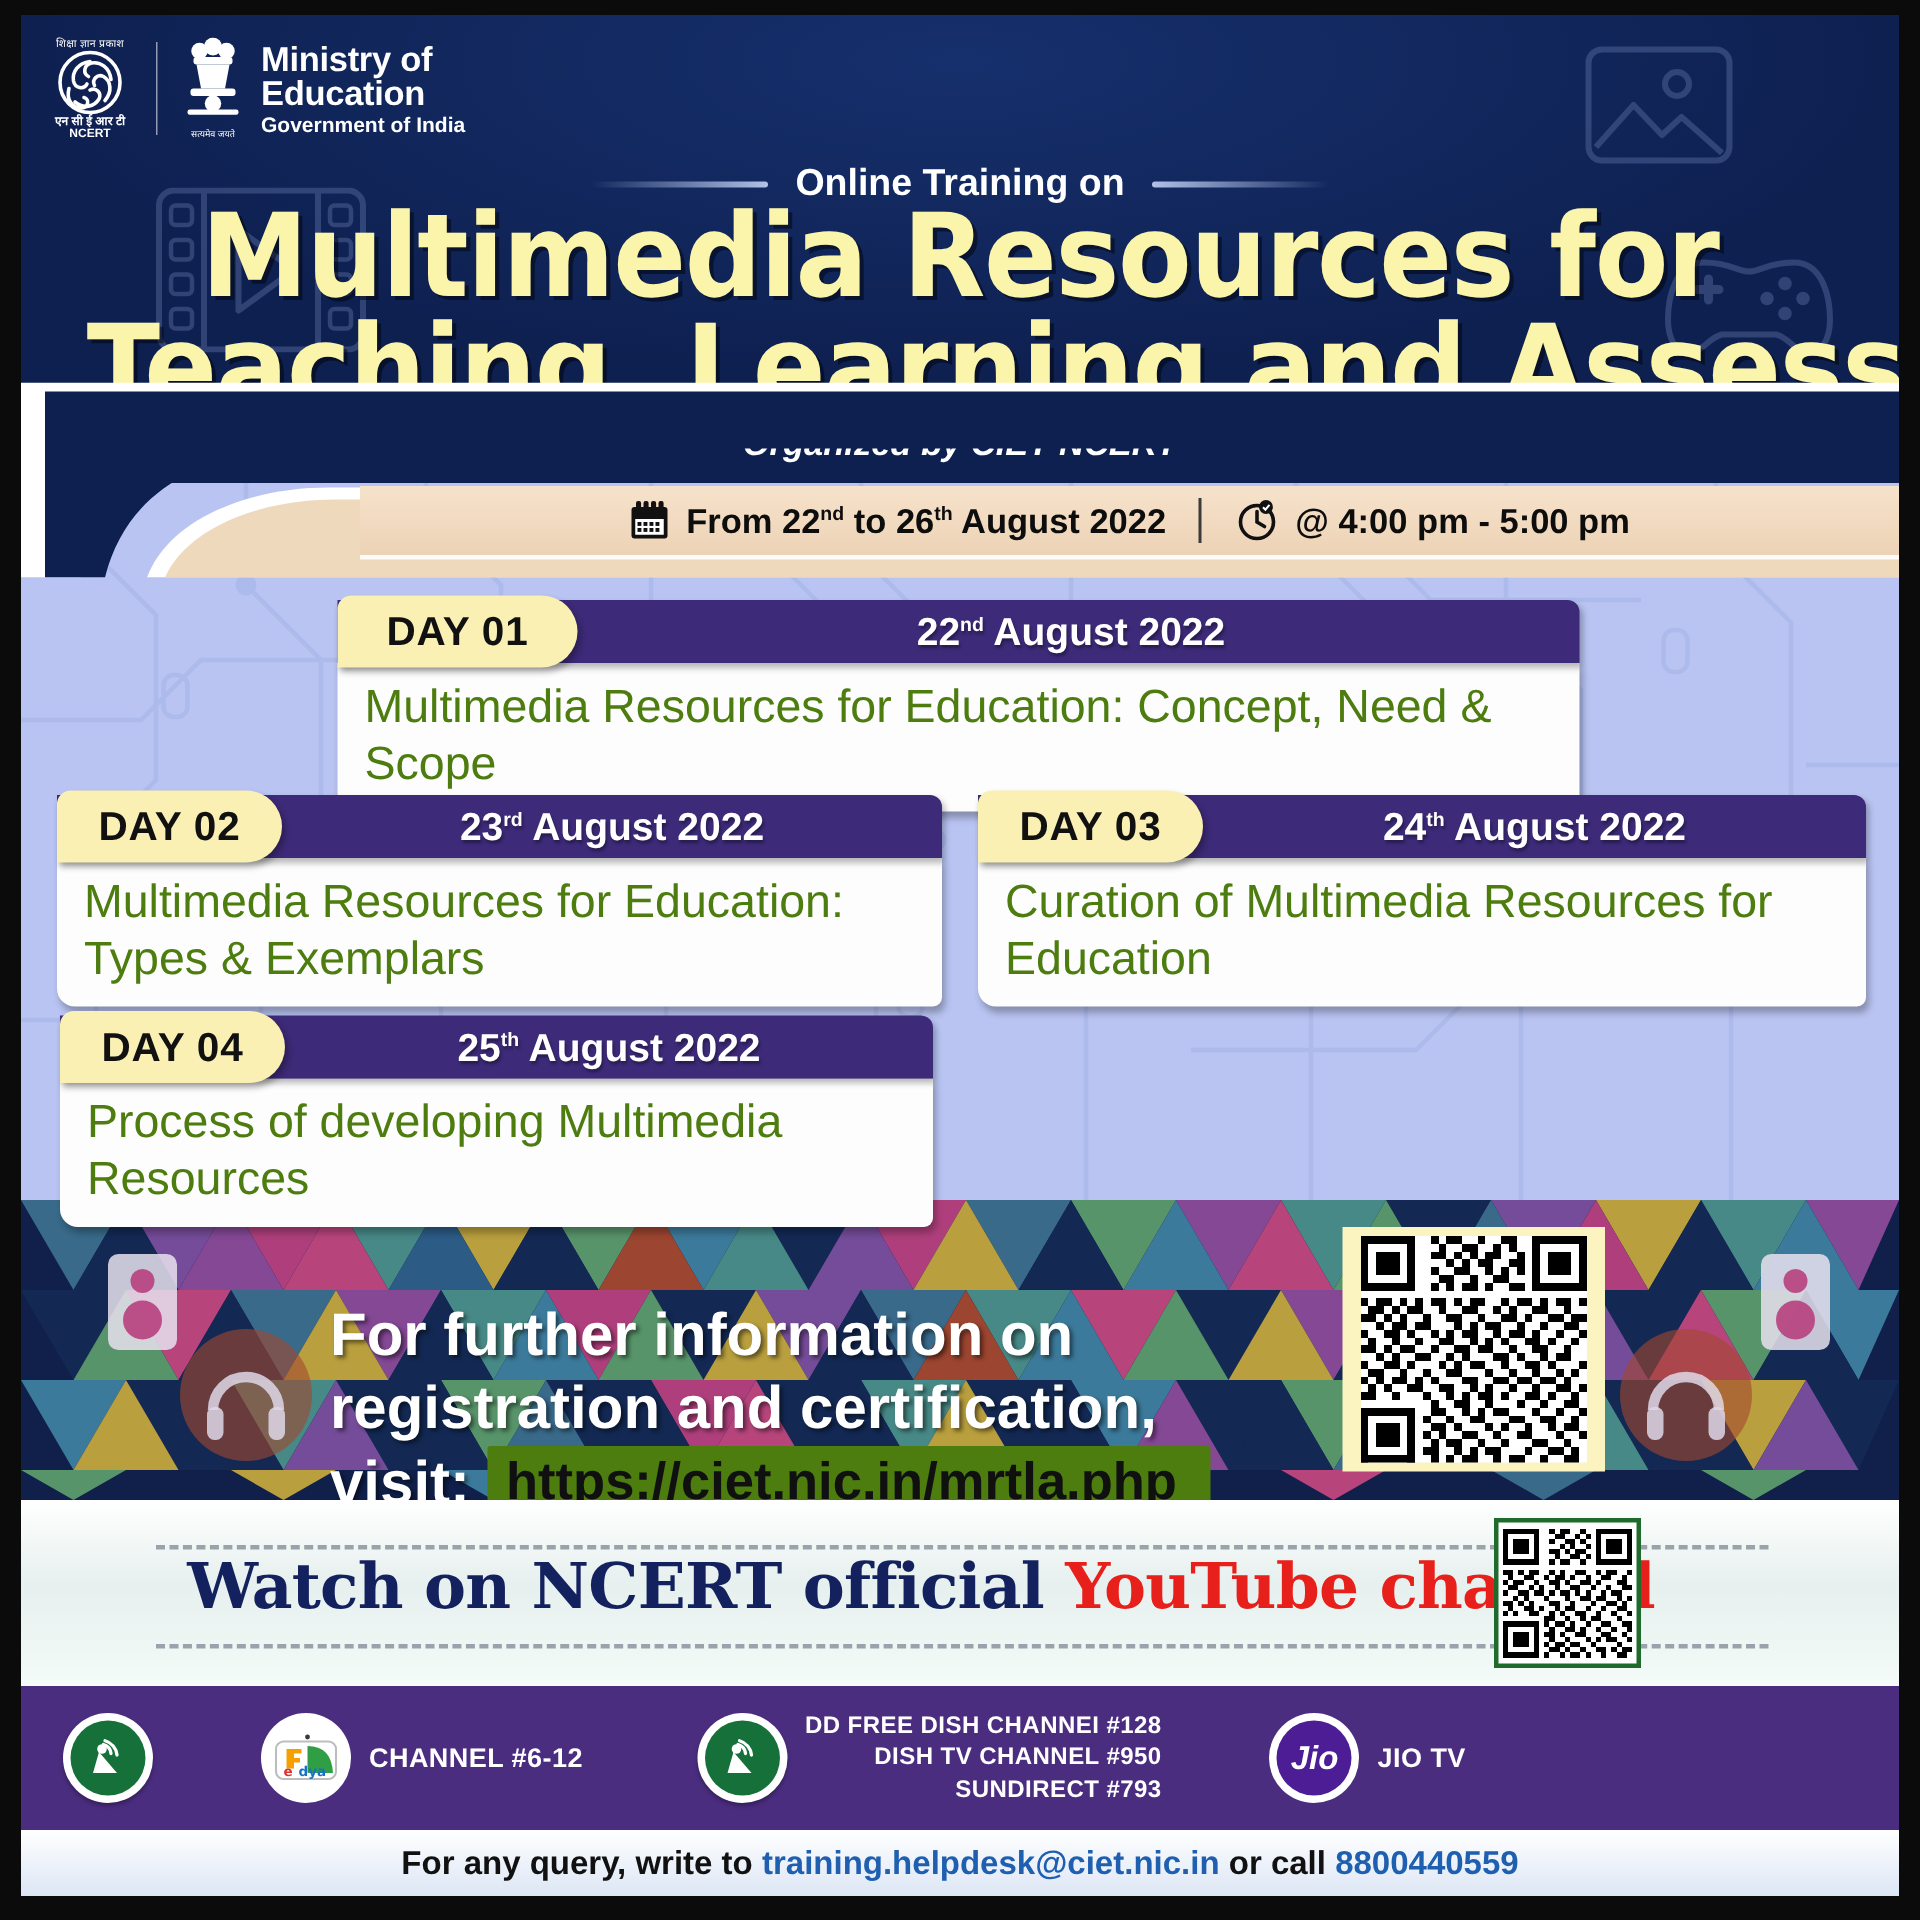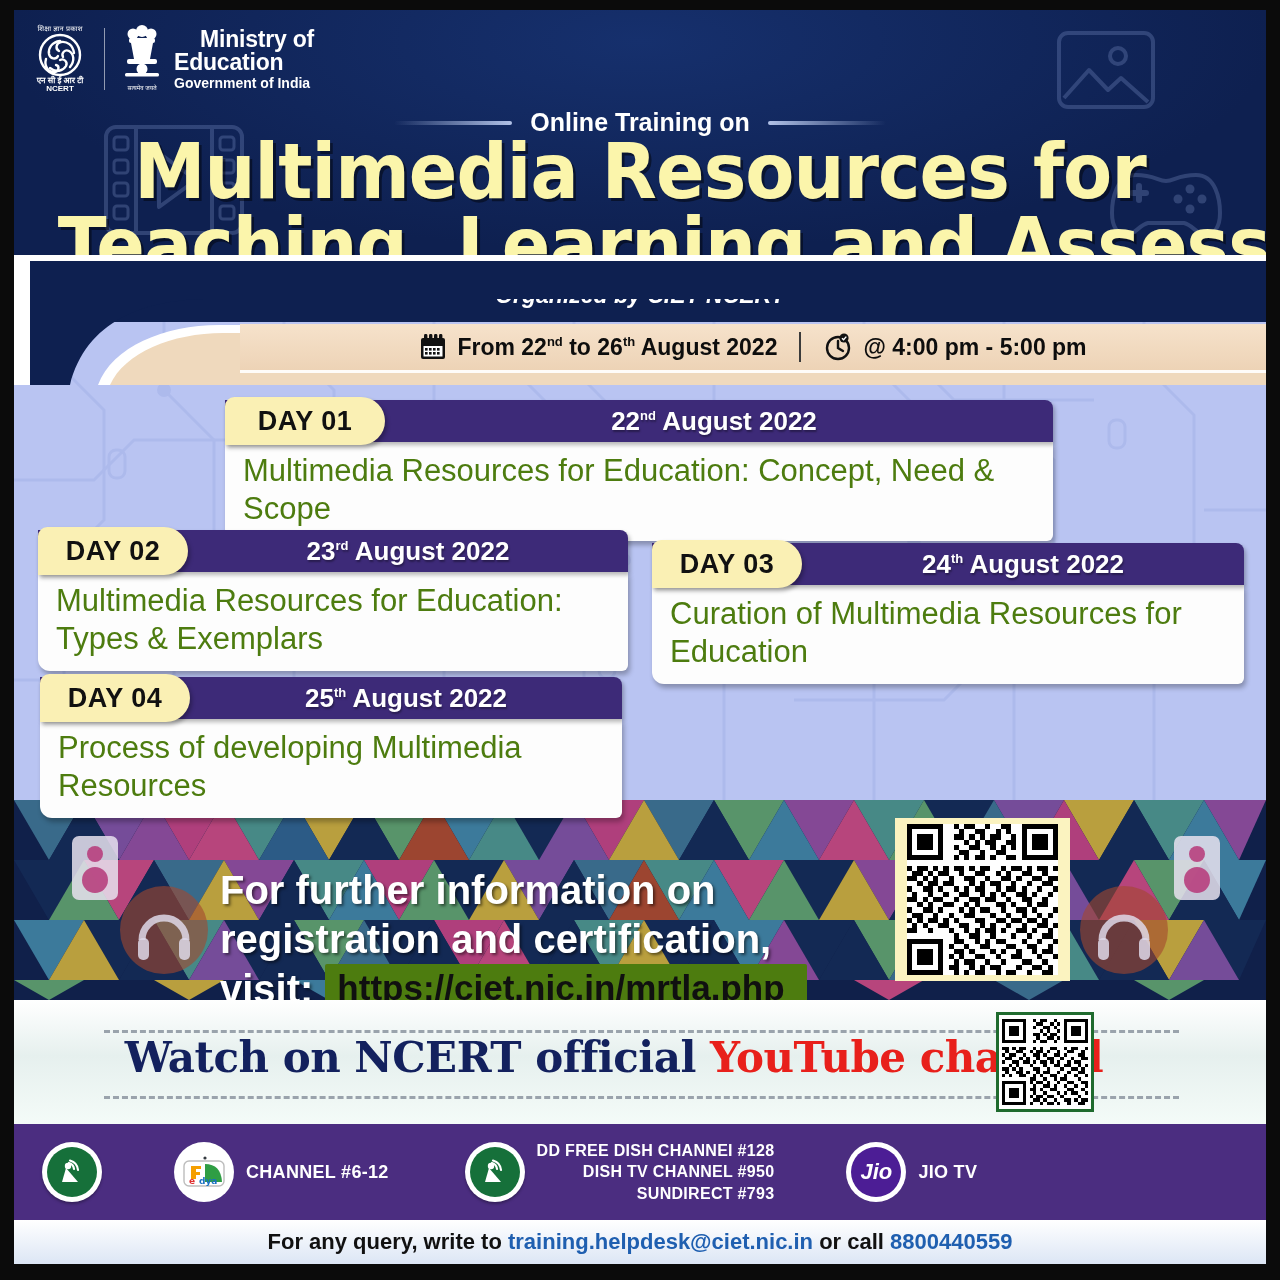--- a/index.html
+++ b/index.html
@@ -28,21 +28,21 @@
   .photo{right:110px;top:20px;}
   .gamepad{right:40px;top:145px;}
 
   .brandrow{position:absolute;left:16px;top:14px;display:flex;align-items:center;gap:14px;}
   .ncert-logo{width:60px;display:flex;flex-direction:column;align-items:center;color:#fff;}
   .ncert-top{font-size:7px;letter-spacing:.2px;white-space:nowrap;}
   .ncert-bot{font-size:8px;font-weight:bold;line-height:1.05;text-align:center;}
   .divider-v{width:1px;height:62px;background:rgba(255,255,255,.55);}
   .moe{display:flex;align-items:center;gap:9px;}
   .moe-txt{color:#fff;line-height:1.0;}
-  .moe-txt .l1{font-size:23px;font-weight:bold;letter-spacing:-.2px;margin-left:26px;}
+  .moe-txt .l1{font-size:23px;font-weight:bold;letter-spacing:-.2px;}
   .moe-txt .l2{font-size:23px;font-weight:bold;letter-spacing:-.2px;}
   .moe-txt .l3{font-size:14px;font-weight:bold;margin-top:2px;}
   .emblem-sub{font-size:6px;color:#fff;text-align:center;margin-top:1px;}
 
   .kicker{
     position:absolute;top:98px;left:0;width:100%;
     display:flex;align-items:center;justify-content:center;gap:18px;
     color:#ffffff;font-size:25px;font-weight:bold;
   }
   .kicker .rule{width:118px;height:4px;border-radius:2px;
@@ -112,21 +112,21 @@
   .card .body{
     background:#fdfdfd;
     border-bottom-left-radius:12px;border-bottom-right-radius:6px;
     box-shadow:2px 4px 5px rgba(0,0,0,.28);
     padding:10px 18px 12px 18px;
     color:#4d7c0f;font-size:31px;line-height:1.24;
   }
   #card-1{left:225px;top:400px;width:828px;}
   #card-1 .daytag{min-width:160px;}
   #card-2{left:38px;top:530px;width:590px;}
-  #card-3{left:652px;top:543px;width:592px;}
+  #card-3{left:652px;top:530px;width:592px;}
   #card-4{left:40px;top:677px;width:582px;}
   #card-5{left:652px;top:677px;width:592px;}
 
   
   .regband{
     position:absolute;left:14px;top:800px;width:1252px;height:200px;z-index:6;
     background:#122044;overflow:hidden;
   }
   .mosaic{position:absolute;inset:0;}
   .reg-text{

